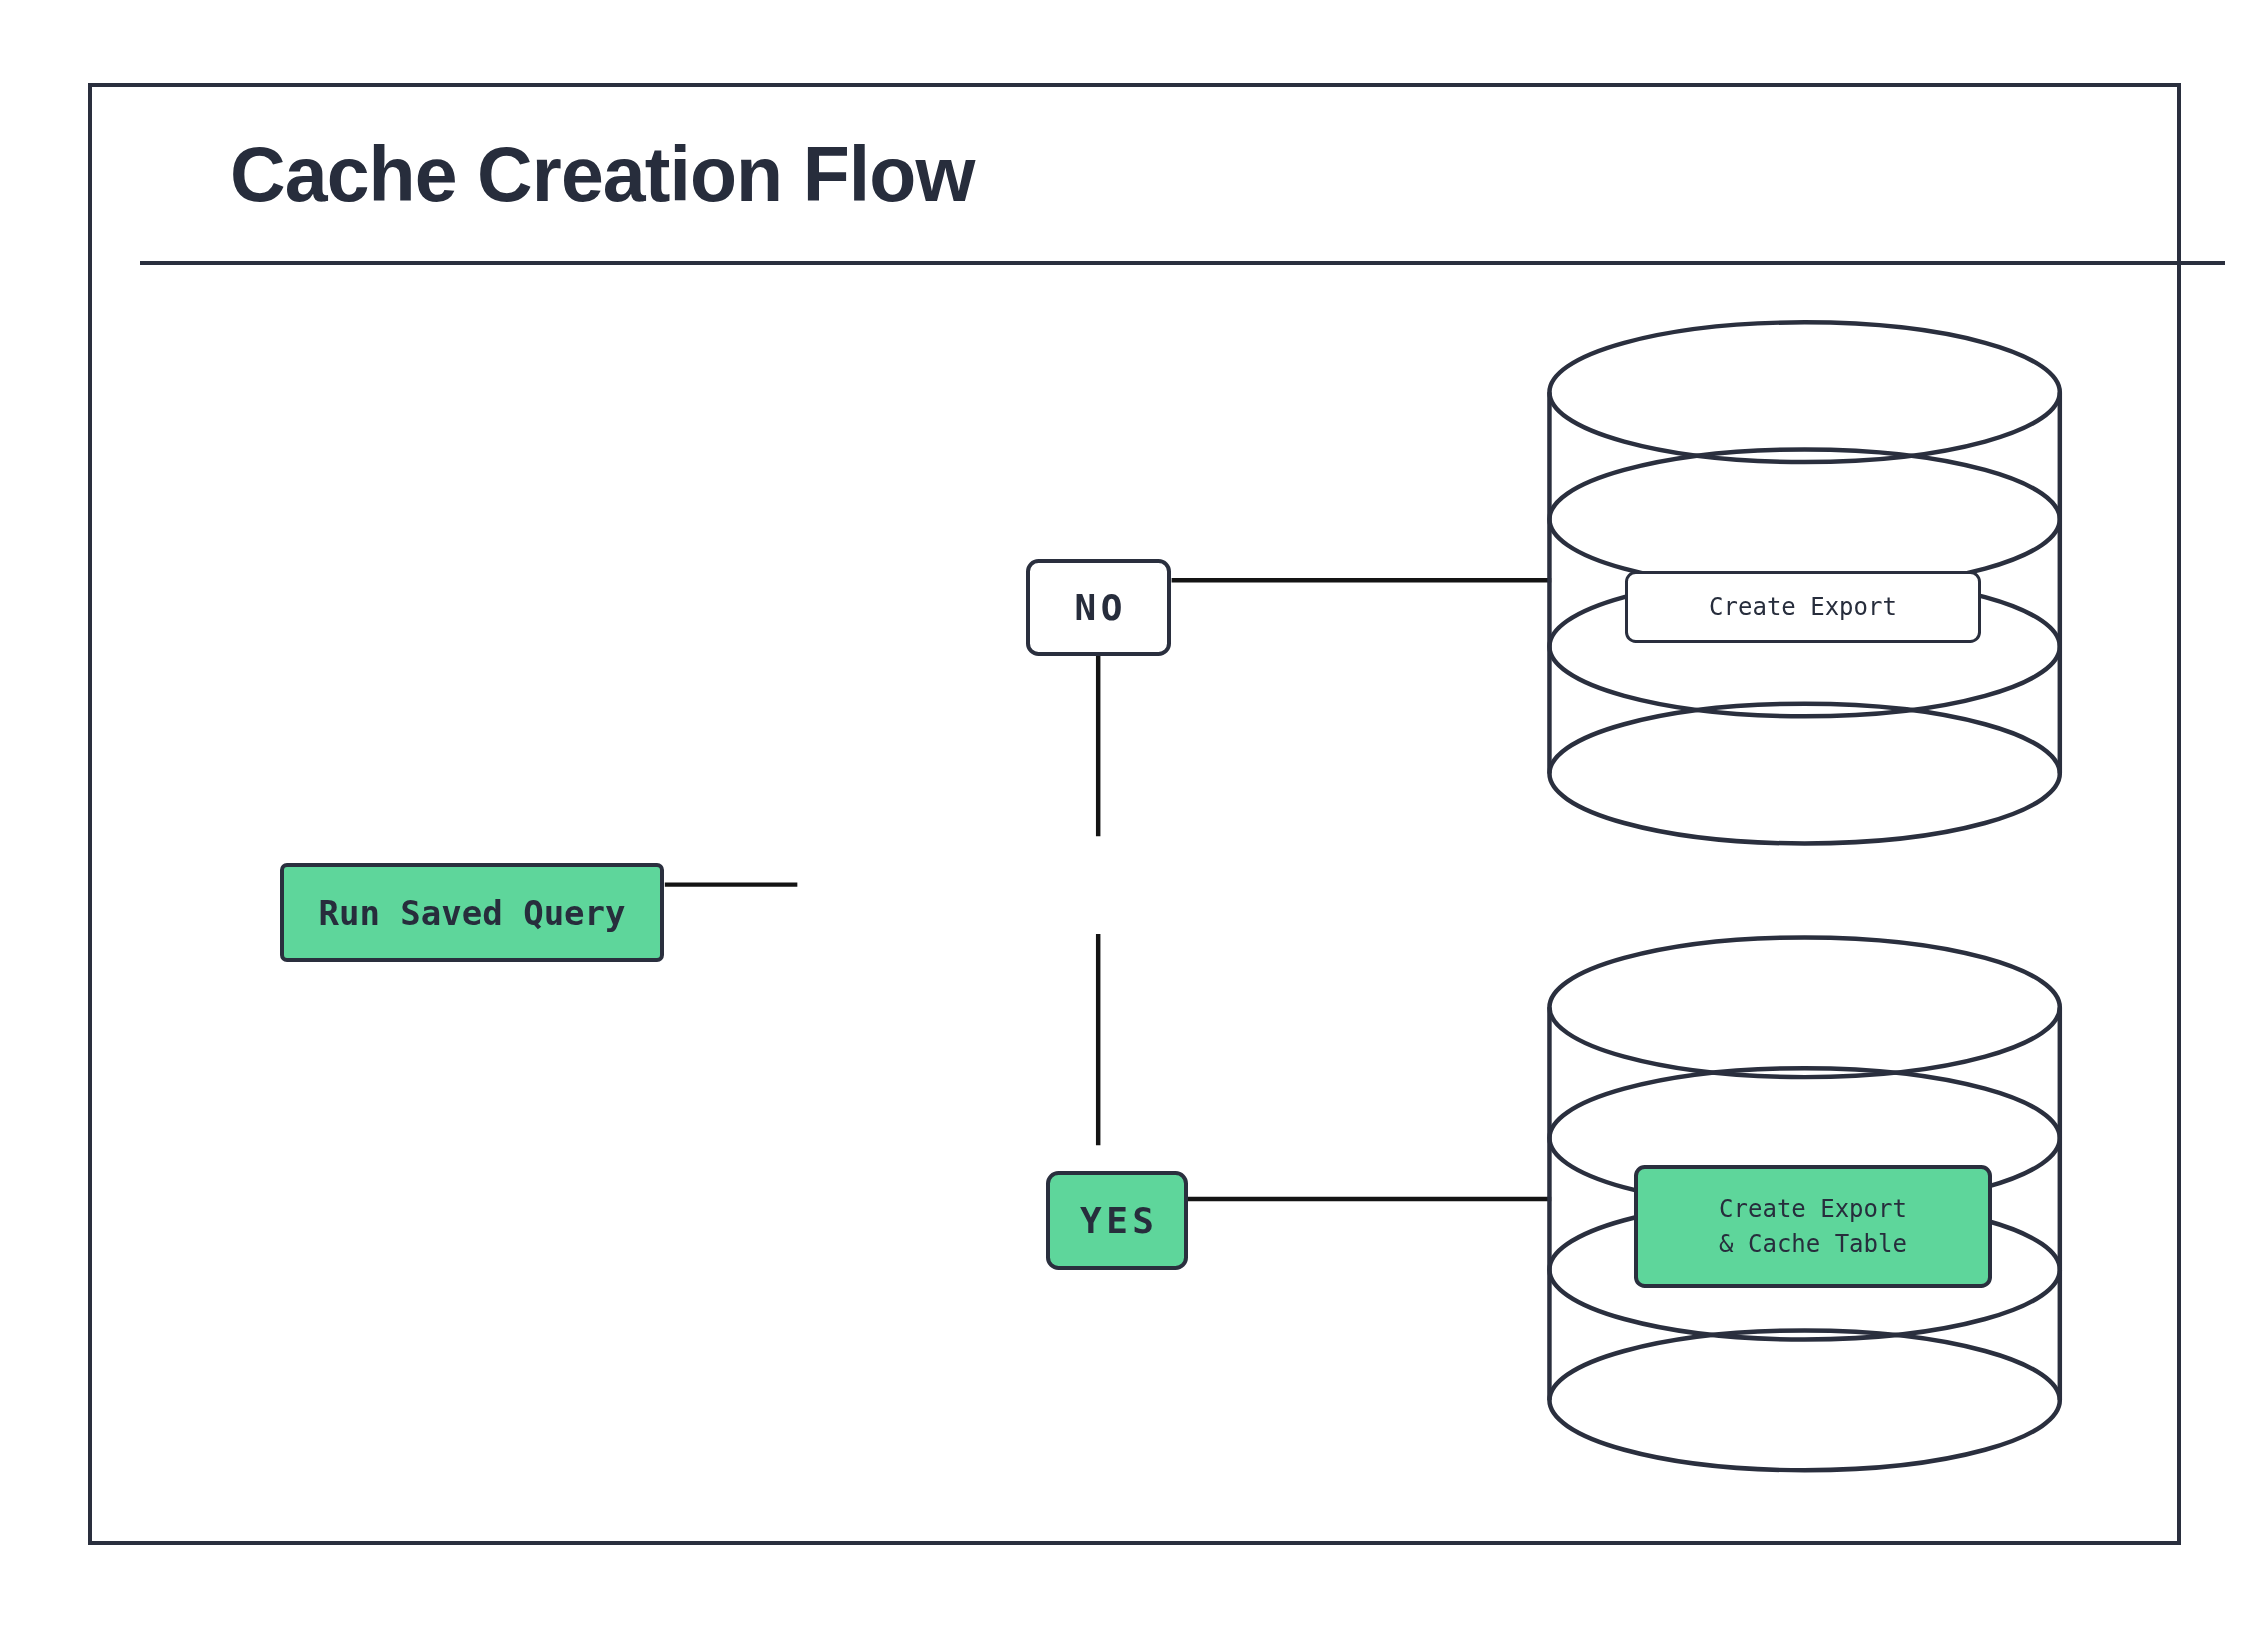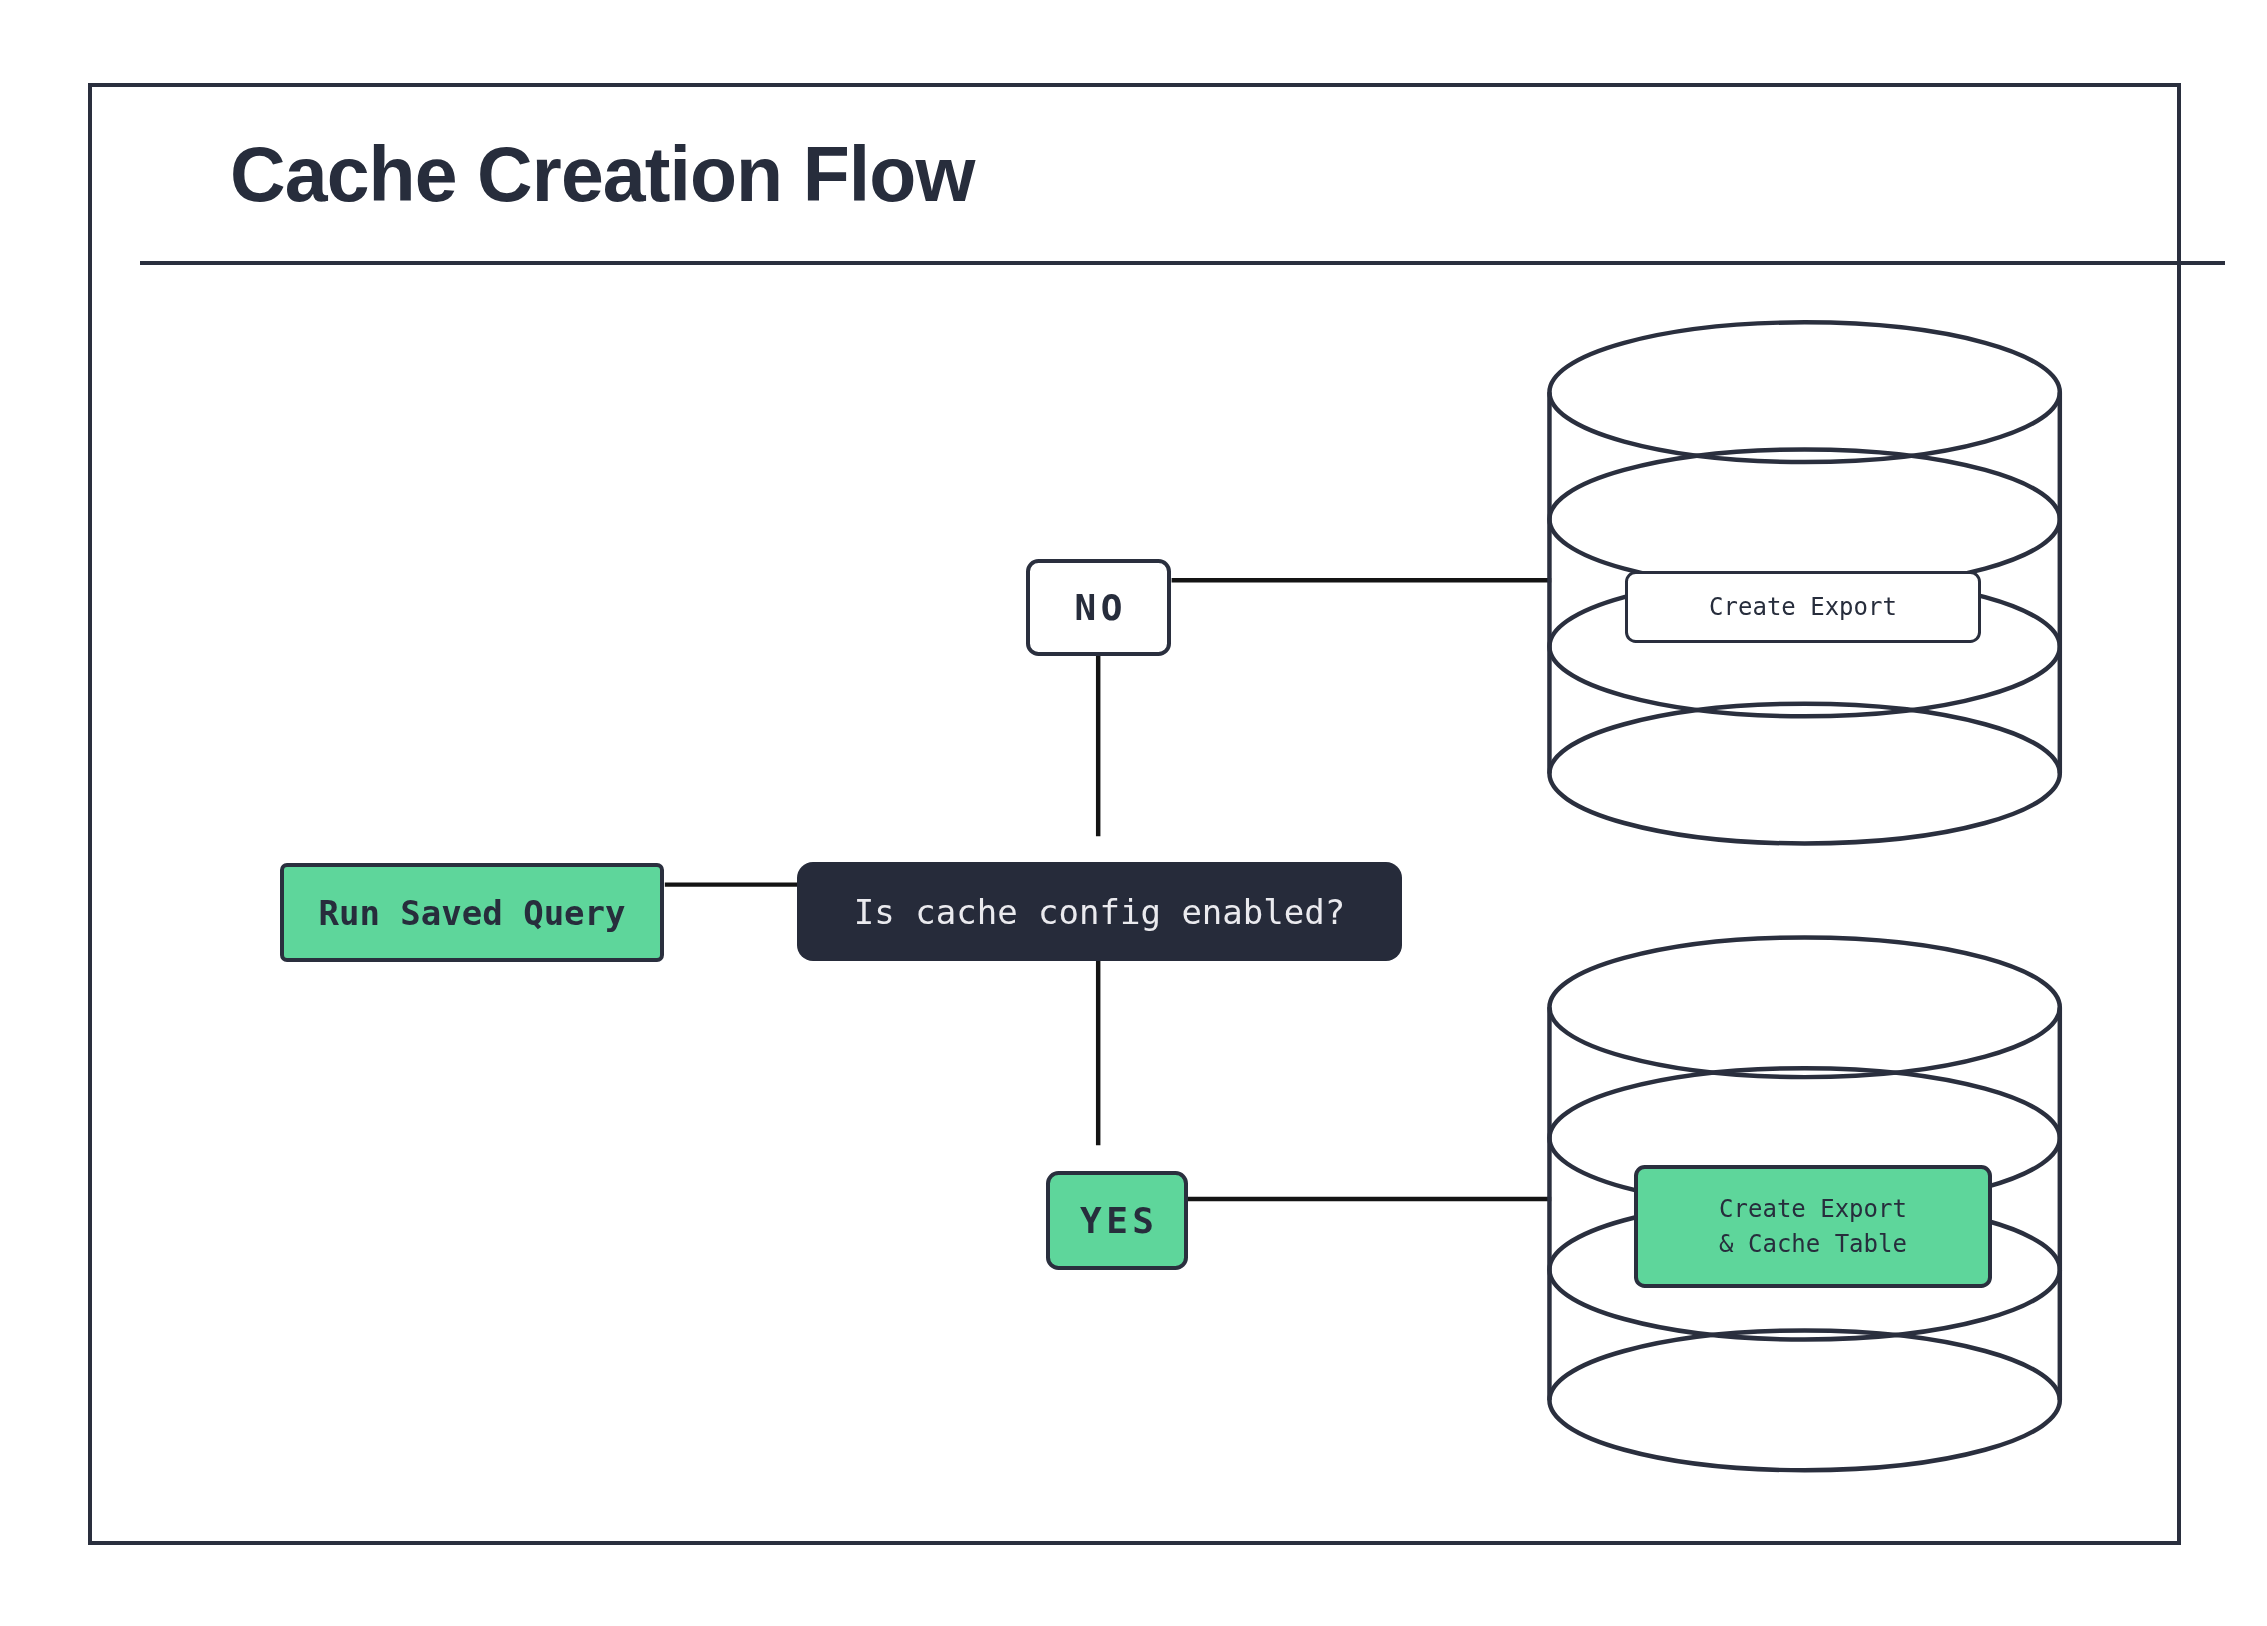--- a/index.html
+++ b/index.html
@@ -100,21 +100,20 @@
       <line class="dbline" x1="2300" y1="1125" x2="2300" y2="1564"></line>
       <ellipse class="dbline" cx="2015" cy="1125" rx="285" ry="78"></ellipse>
       <ellipse class="dbline" cx="2015" cy="1271" rx="285" ry="78"></ellipse>
       <ellipse class="dbline" cx="2015" cy="1418" rx="285" ry="78"></ellipse>
       <ellipse class="dbline" cx="2015" cy="1564" rx="285" ry="78"></ellipse>
     </g>
   </svg>
 
   <div class="node outlined green bold" style="left:280px;top:836px;width:384px;height:99px;border-radius:7px;">Run Saved Query</div>
 
-  <div class="node decision" style="left:797px;top:835px;width:605px;height:99px;">Is cache config enabled?</div>
 
   <div class="node outlined white bold tag" style="left:1026px;top:532px;width:145px;height:97px;">NO</div>
 
   <div class="node outlined green bold tag" style="left:1046px;top:1144px;width:142px;height:99px;">YES</div>
 
   <div class="node db-label white" style="left:1625px;top:544px;width:356px;height:72px;">Create Export</div>
 
   <div class="node db-label green" style="left:1634px;top:1138px;width:358px;height:123px;">
     <div class="two-line">
       <div>Create Export</div>

